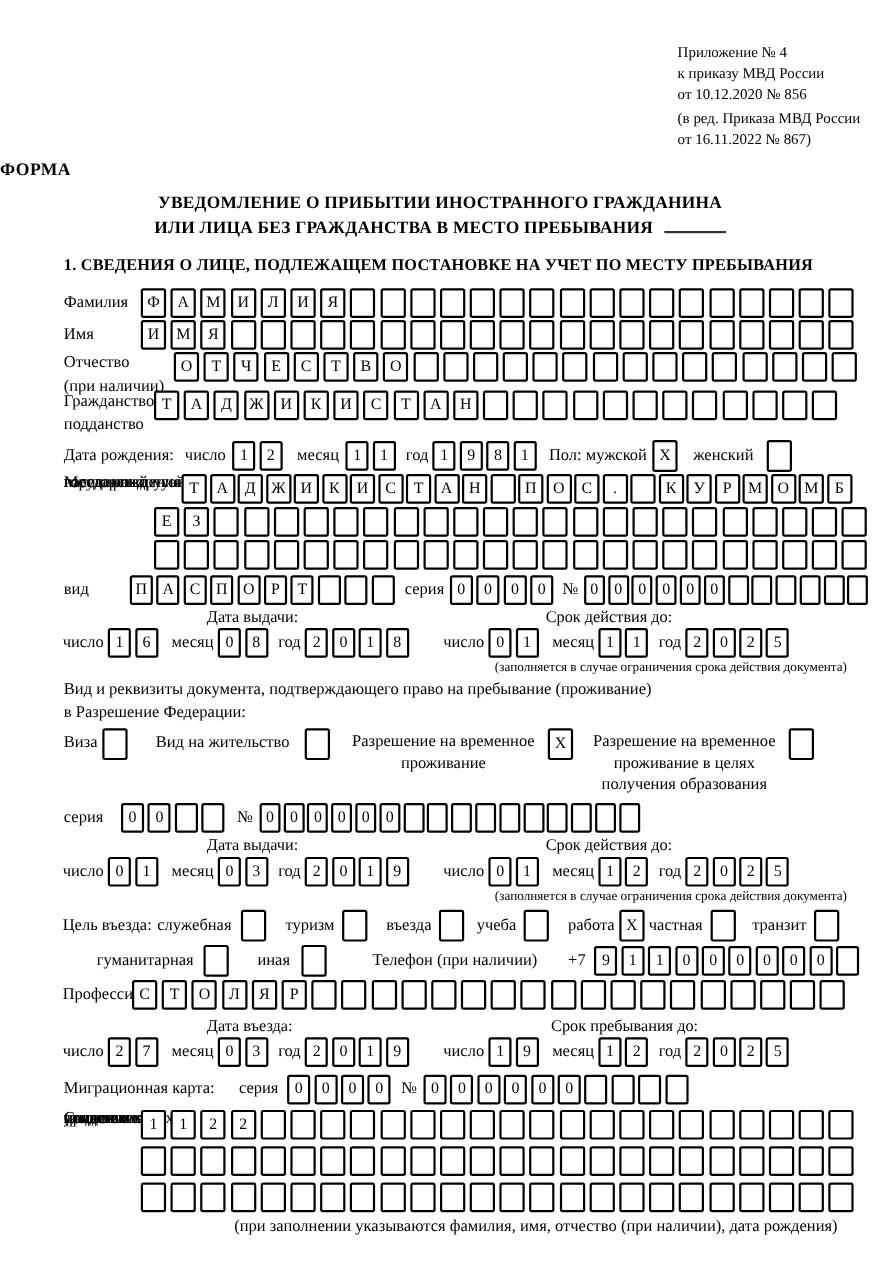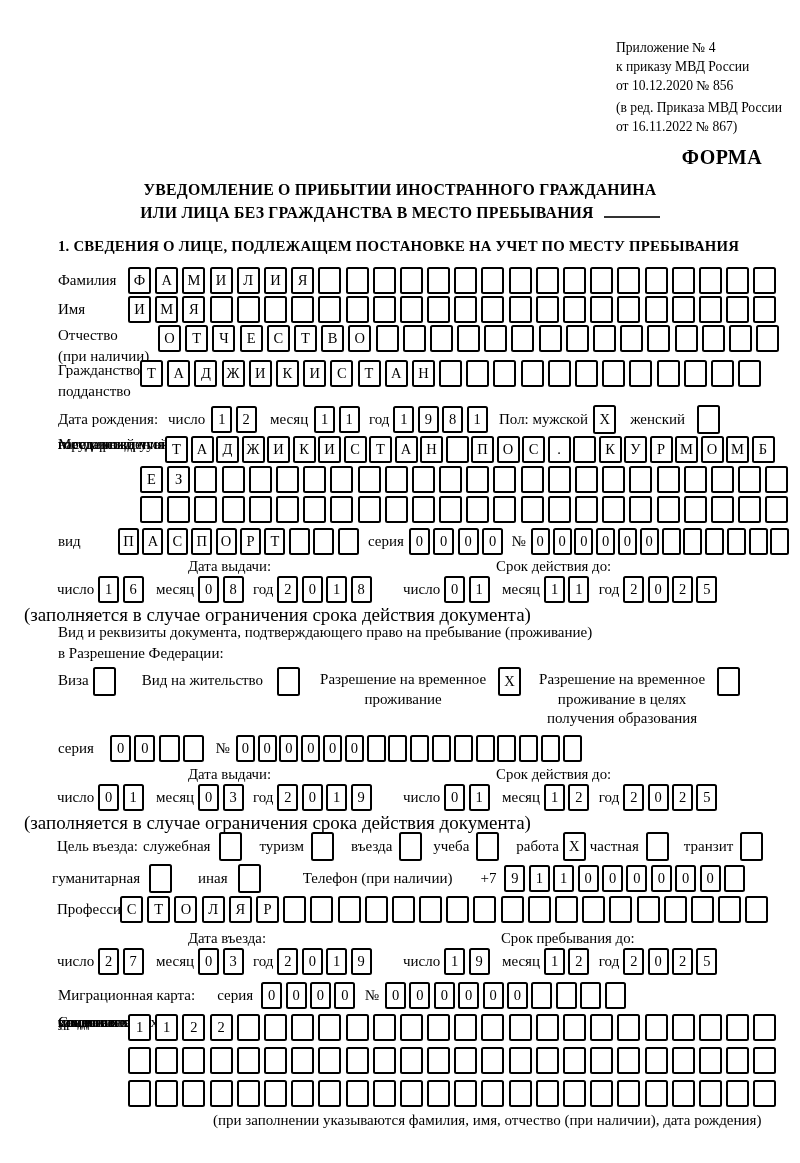--- a/index.html
+++ b/index.html
@@ -3,39 +3,39 @@
 <meta charset="utf-8">
 <style>
   html,body{margin:0;padding:0;background:#fff;}
   .page{
     position:relative;width:800px;height:1163px;overflow:hidden;background:#fff;color:#000;
     font-family:"Liberation Serif","DejaVu Serif",serif;font-size:15px;
   }
   .appendix{margin:38px 36px 0 616px;font-size:13.6px;line-height:19px;white-space:nowrap;}
   .appendix .sub{display:block;margin-top:3px;}
   .appendix span{display:block;}
-  .forma{margin:10px 38px 0 0;text-align:right;font-weight:bold;font-size:20px;letter-spacing:.4px;}
+  .forma{margin:10px 38px 0 0;font-weight:bold;font-size:16px;letter-spacing:.4px;}
   .title{margin-top:9px;text-align:center;font-weight:bold;font-size:15.8px;line-height:23px;letter-spacing:.2px;}
   .blank-line{display:inline-block;width:56px;height:13px;border-bottom:2px solid #333;margin-left:10px;}
   .sec{margin:14px 6px 0 58px;font-weight:bold;font-size:14.8px;letter-spacing:.2px;}
   .row{display:flex;align-items:center;margin-left:58px;position:relative;}
   .lbl{flex:none;}
   .cg{display:inline-flex;flex:none;}
   .cg .cell{flex:none;display:flex;align-items:center;justify-content:center;box-sizing:border-box;
     border:2px solid #000;border-radius:2.5px;background:#fff;font-size:14.5px;height:27px;}
   .cg-std .cell{width:23px;margin-right:4.2px;}
   .cg-tight .cell{width:23px;margin-right:2.5px;}
   .cg-sm .cell{width:21px;margin-right:3.4px;}
   .cg-xs .cell{width:19px;margin-right:2.8px;}
   .cg-box .cell{width:23px;height:29px;margin-right:0;}
   .two{display:block;height:27px;overflow:visible;line-height:21px;}
   .two span{display:block;}
   .center-head{margin-top:2px;text-align:center;font-weight:bold;font-size:14.6px;}
   .caps{height:18px;align-items:flex-end;font-size:14.8px;}
-  .note{margin-top:1px;text-align:left;margin-right:30px;font-size:19px;height:16px;padding-left:24px;}
+  .note{margin-top:1px;text-align:right;margin-right:30px;font-size:12px;height:16px;padding-left:24px;}
   .stack{display:flex;flex-direction:column;text-align:center;line-height:19.5px;flex:none;}
   .relblock{position:relative;margin-left:58px;}
   .abs{position:absolute;white-space:nowrap;}
 </style>
 </head>
 <body>
 
 <div class="page">
 
   <div class="appendix">
@@ -502,21 +502,21 @@
     <span class="lbl" style="margin-left:4px">частная</span>
     <span class="cg cg-box" style="margin-left:7px">
         <span class="cell"></span>
       </span>
     <span class="lbl" style="margin-left:15px">транзит</span>
     <span class="cg cg-box" style="margin-left:7px">
         <span class="cell"></span>
       </span>
   </div>
 
-  <div class="row" style="margin-top:3px;margin-left:52px">
+  <div class="row" style="margin-top:3px;margin-left:88px">
     <span class="lbl">гуманитарная</span>
     <span class="cg cg-box" style="margin-left:9px">
         <span class="cell"></span>
       </span>
     <span class="lbl" style="margin-left:26px">иная</span>
     <span class="cg cg-box" style="margin-left:10px">
         <span class="cell"></span>
       </span>
     <span class="lbl" style="margin-left:42px">Телефон (при наличии)</span>
     <span class="lbl" style="margin-left:28px">+7</span>

